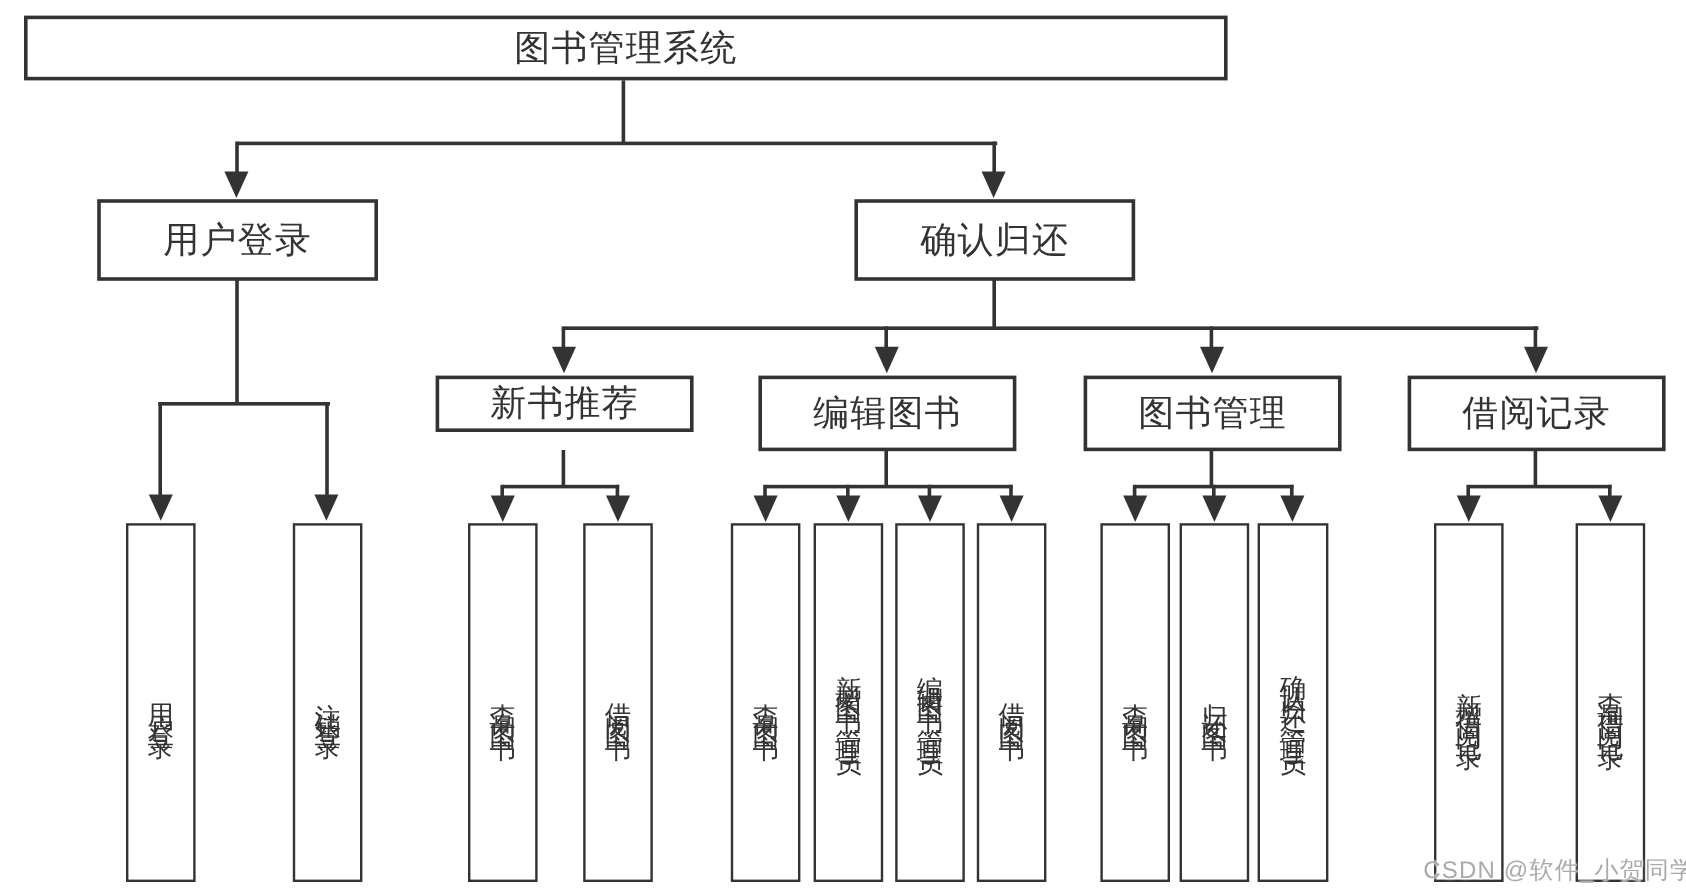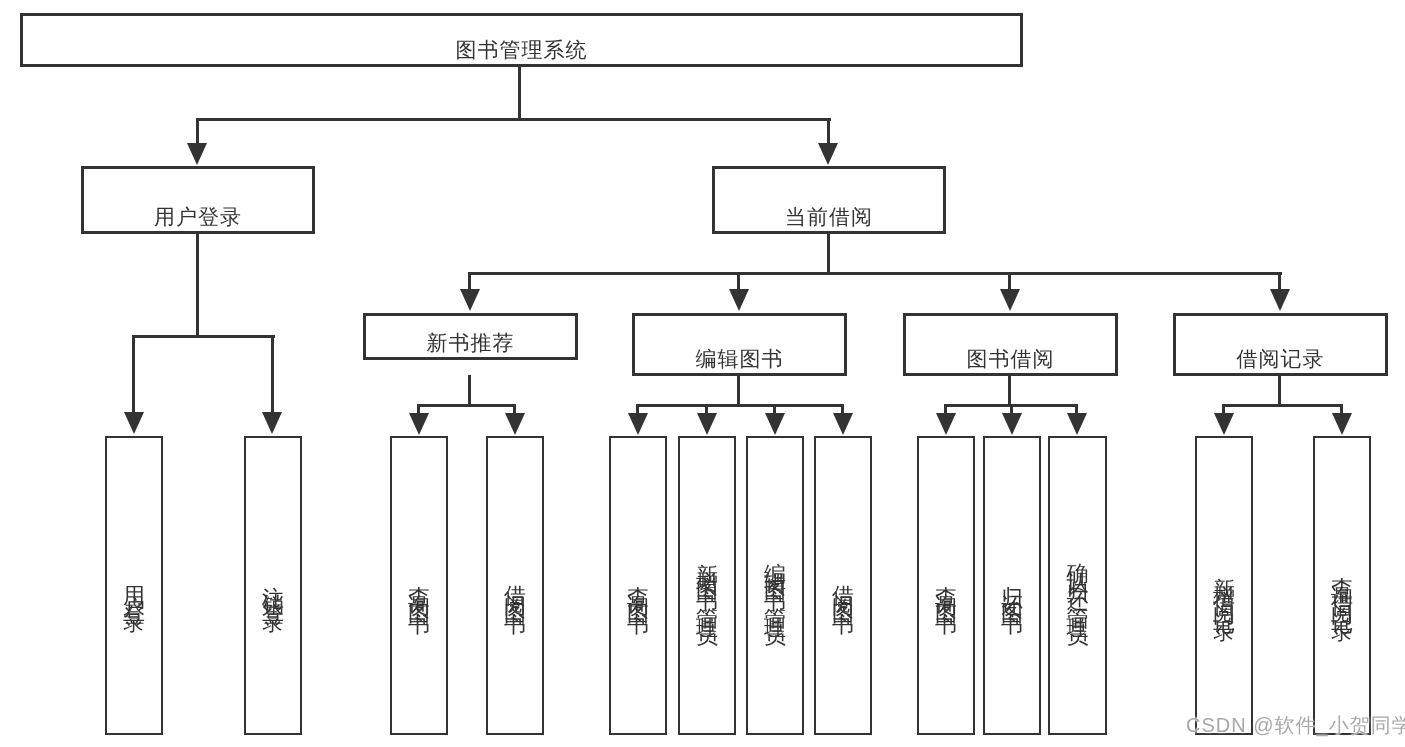--- a/index.html
+++ b/index.html
@@ -11,23 +11,23 @@
     font-family: "Liberation Sans", "DejaVu Sans", sans-serif;
     color: #333333;
     overflow: hidden;
   }
   .box {
     position: absolute;
     box-sizing: border-box;
     border: 3px solid #333333;
     background: #ffffff;
     display: flex;
-    align-items: flex-end;
+    align-items: center;
     justify-content: center;
-    font-size: 21px;
+    font-size: 30px;
     letter-spacing: 1px;
     color: #333333;
   }
   .leaf {
     position: absolute;
     box-sizing: border-box;
     border: 2px solid #333333;
     background: #ffffff;
     top: 436px;
     width: 58px;
@@ -80,21 +80,21 @@
   <div class="hline" style="left:197px; top:118px; width:634px;"></div>
   <div class="vline" style="left:196px; top:118px; height:26px;"></div>
   <div class="arr" style="left:187px; top:143px;"></div>
   <div class="vline" style="left:827px; top:118px; height:26px;"></div>
   <div class="arr" style="left:818px; top:143px;"></div>
 
   <div class="box" style="left:81px; top:166px; width:234px; height:68px;">
     <span>用户登录</span>
   </div>
   <div class="box" style="left:712px; top:166px; width:234px; height:68px;">
-    <span>当前借阅</span>
+    <span>确认归还</span>
   </div>
 
   <div class="vline" style="left:196px; top:233px; height:103px;"></div>
   <div class="hline" style="left:132px; top:335px; width:143px;"></div>
   <div class="vline" style="left:132px; top:335px; height:80px;"></div>
   <div class="arr" style="left:124px; top:412px;"></div>
   <div class="vline" style="left:271px; top:335px; height:80px;"></div>
   <div class="arr" style="left:262px; top:412px;"></div>
 
   <div class="vline" style="left:827px; top:233px; height:41px;"></div>
@@ -108,21 +108,21 @@
   <div class="vline" style="left:1278px; top:272px; height:18px;"></div>
   <div class="arr" style="left:1270px; top:289px;"></div>
 
   <div class="box" style="left:363px; top:313px; width:215px; height:47px;">
     <span>新书推荐</span>
   </div>
   <div class="box" style="left:632px; top:313px; width:215px; height:63px;">
     <span>编辑图书</span>
   </div>
   <div class="box" style="left:903px; top:313px; width:215px; height:63px;">
-    <span>图书借阅</span>
+    <span>图书管理</span>
   </div>
   <div class="box" style="left:1173px; top:313px; width:215px; height:63px;">
     <span>借阅记录</span>
   </div>
 
   <div class="vline" style="left:468px; top:375px; height:31px;"></div>
   <div class="hline" style="left:419px; top:404px; width:97px;"></div>
   <div class="vline" style="left:417px; top:404px; height:12px;"></div>
   <div class="arr" style="left:409px; top:413px;"></div>
   <div class="vline" style="left:513px; top:404px; height:12px;"></div>

